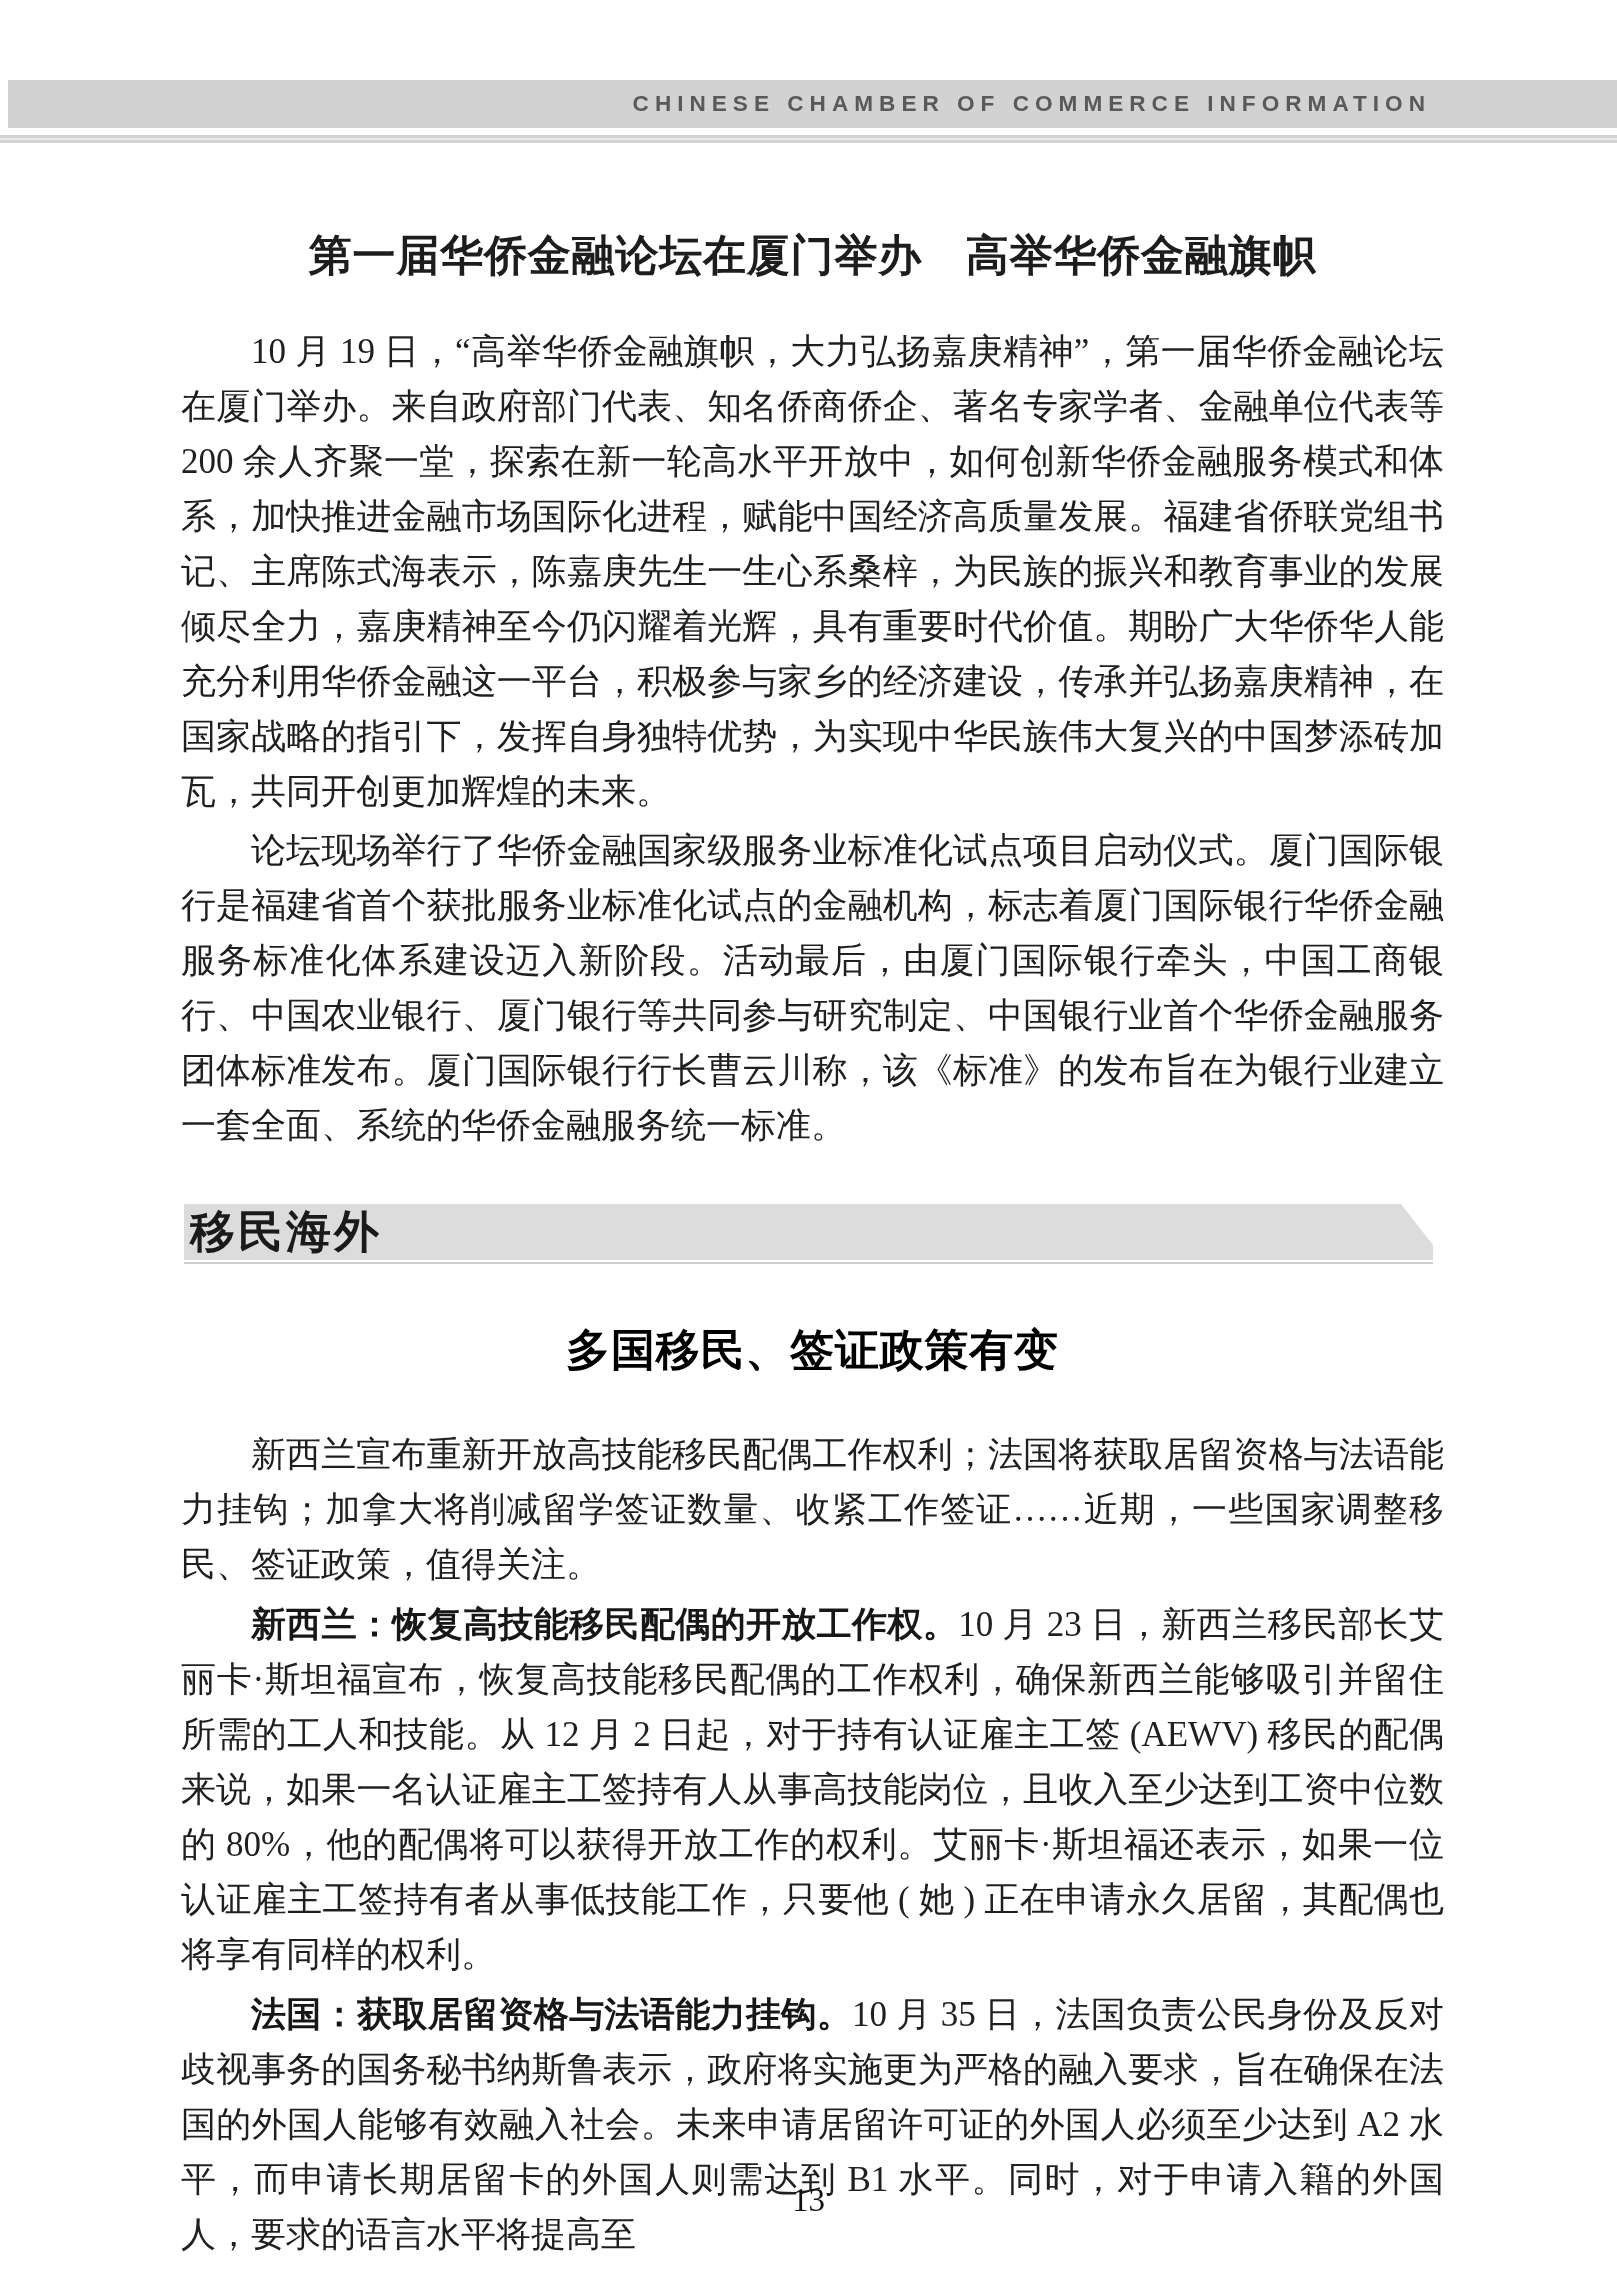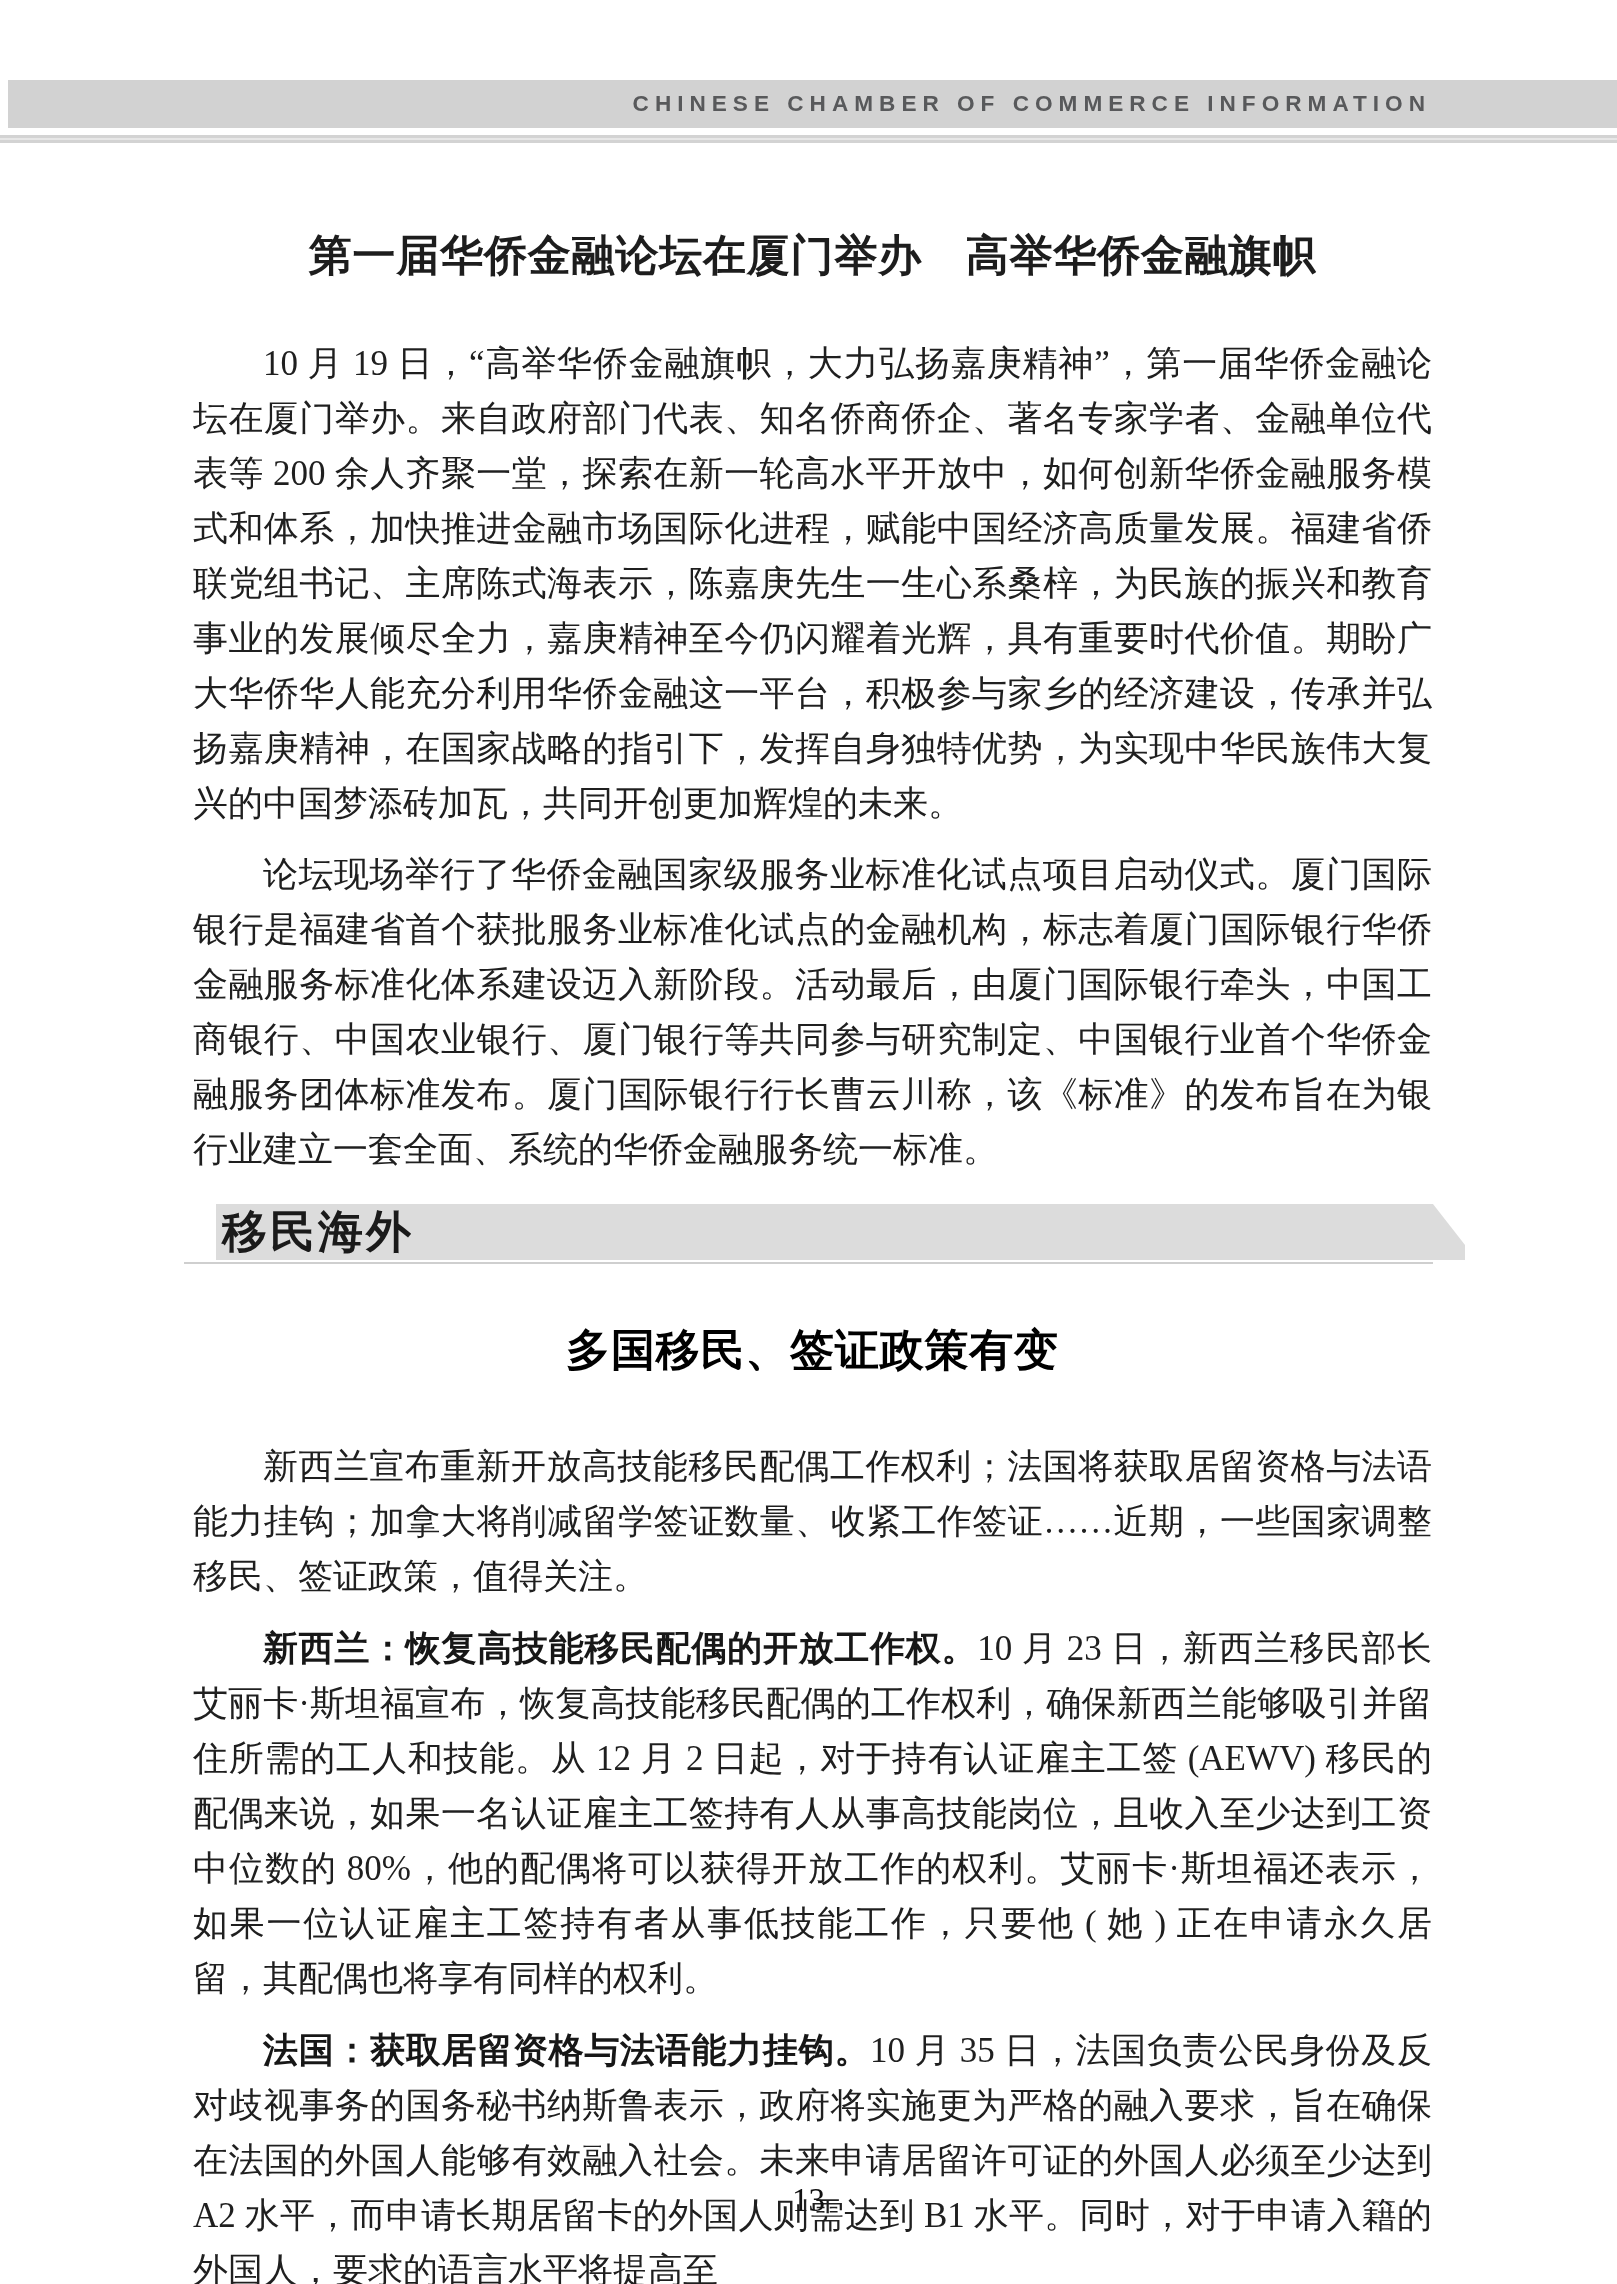--- a/index.html
+++ b/index.html
@@ -43,32 +43,31 @@
   }
   
   .article{
     position:absolute;left:177px;width:1271px;
     font-size:35px;line-height:55px;
     text-align:justify;
     overflow-wrap:break-word;
   }
   .article1{top:320px;}
   .article2{top:1423px;}
-  .article p{margin:16px;text-indent:2em;}
+  .article p{margin:4px;text-indent:2em;}
   .source-line{text-align:right;text-indent:0 !important;}
   .lead{
     font-family:"Liberation Sans","DejaVu Sans",sans-serif;
     font-weight:bold;color:#171717;
   }
   
   .banner{
     position:absolute;left:184px;top:1204px;width:1249px;height:56px;
     background:#dcdcdc;
     clip-path:polygon(0 0, calc(100% - 32px) 0, 100% 41px, 100% 100%, 0 100%);
-    margin-left:32px;
   }
   .banner-text{
     position:absolute;left:6px;top:0;height:56px;line-height:57px;
     font-family:"Liberation Serif","DejaVu Serif",serif;
     font-weight:bold;font-size:45px;letter-spacing:3px;color:#1a1a1a;
     white-space:nowrap;
   }
   .banner-underline{
     position:absolute;left:184px;top:1262px;width:1249px;height:2.3px;
     background:#cfcfcf;

